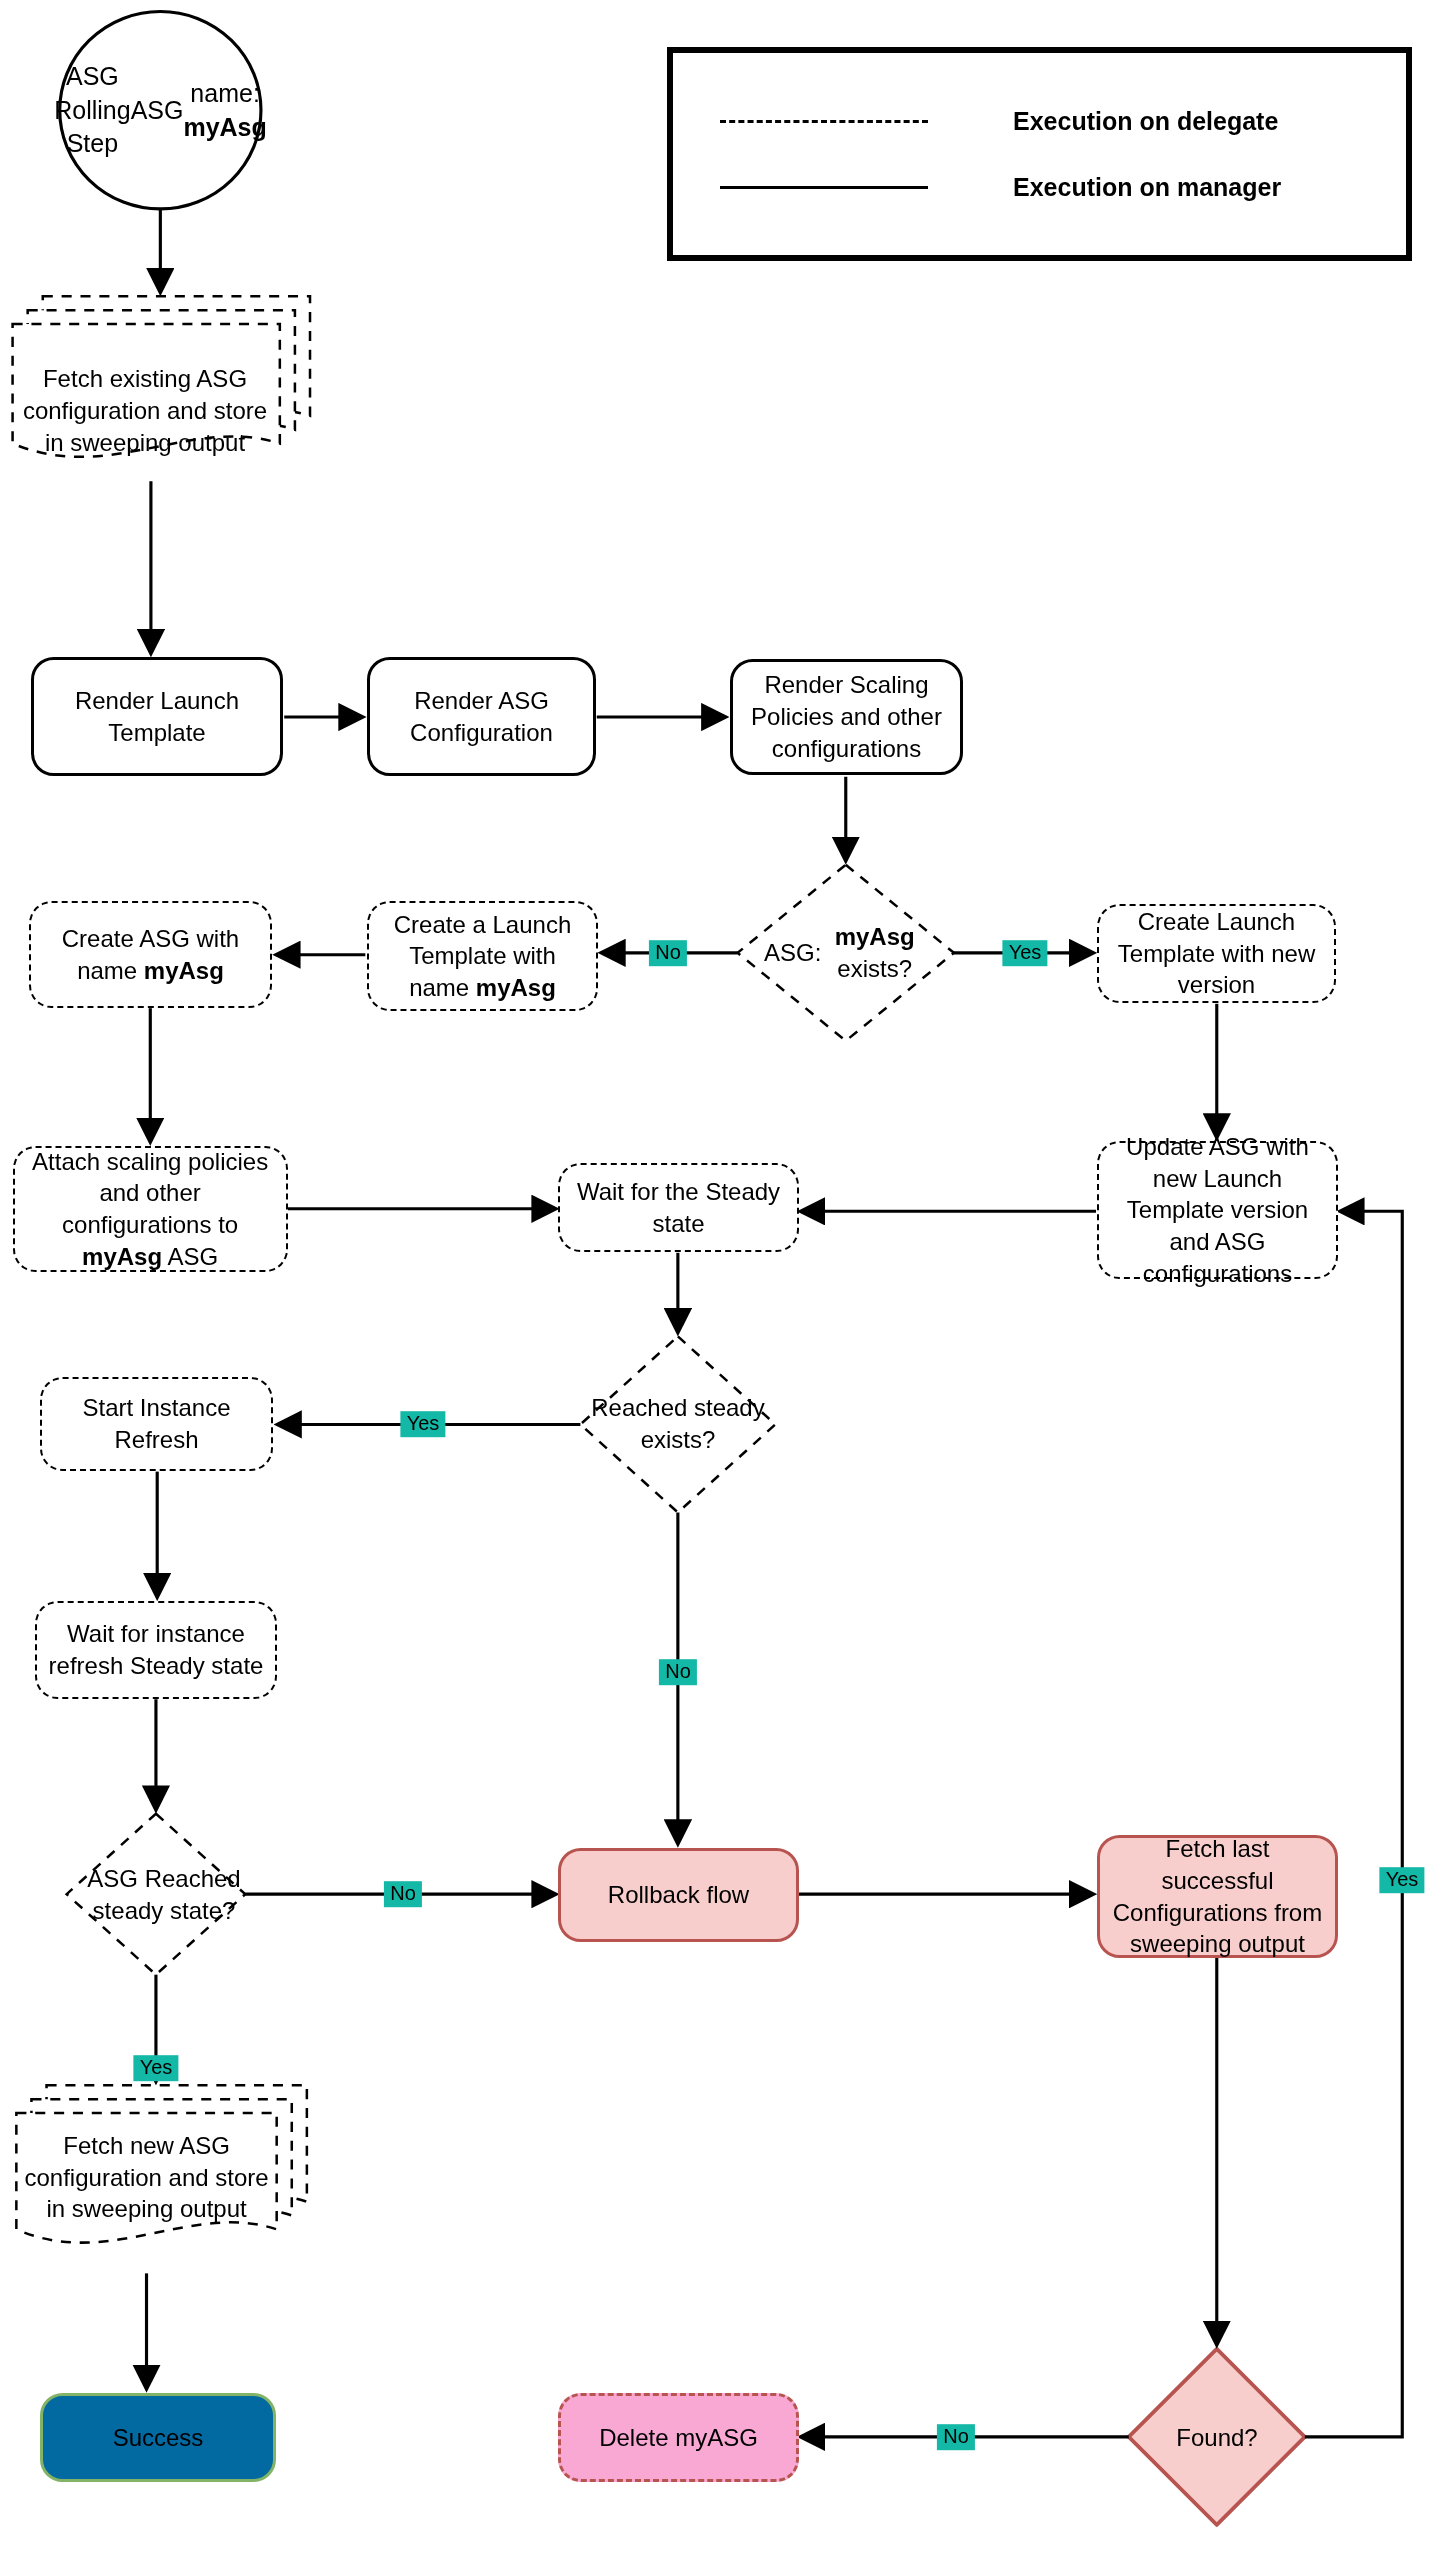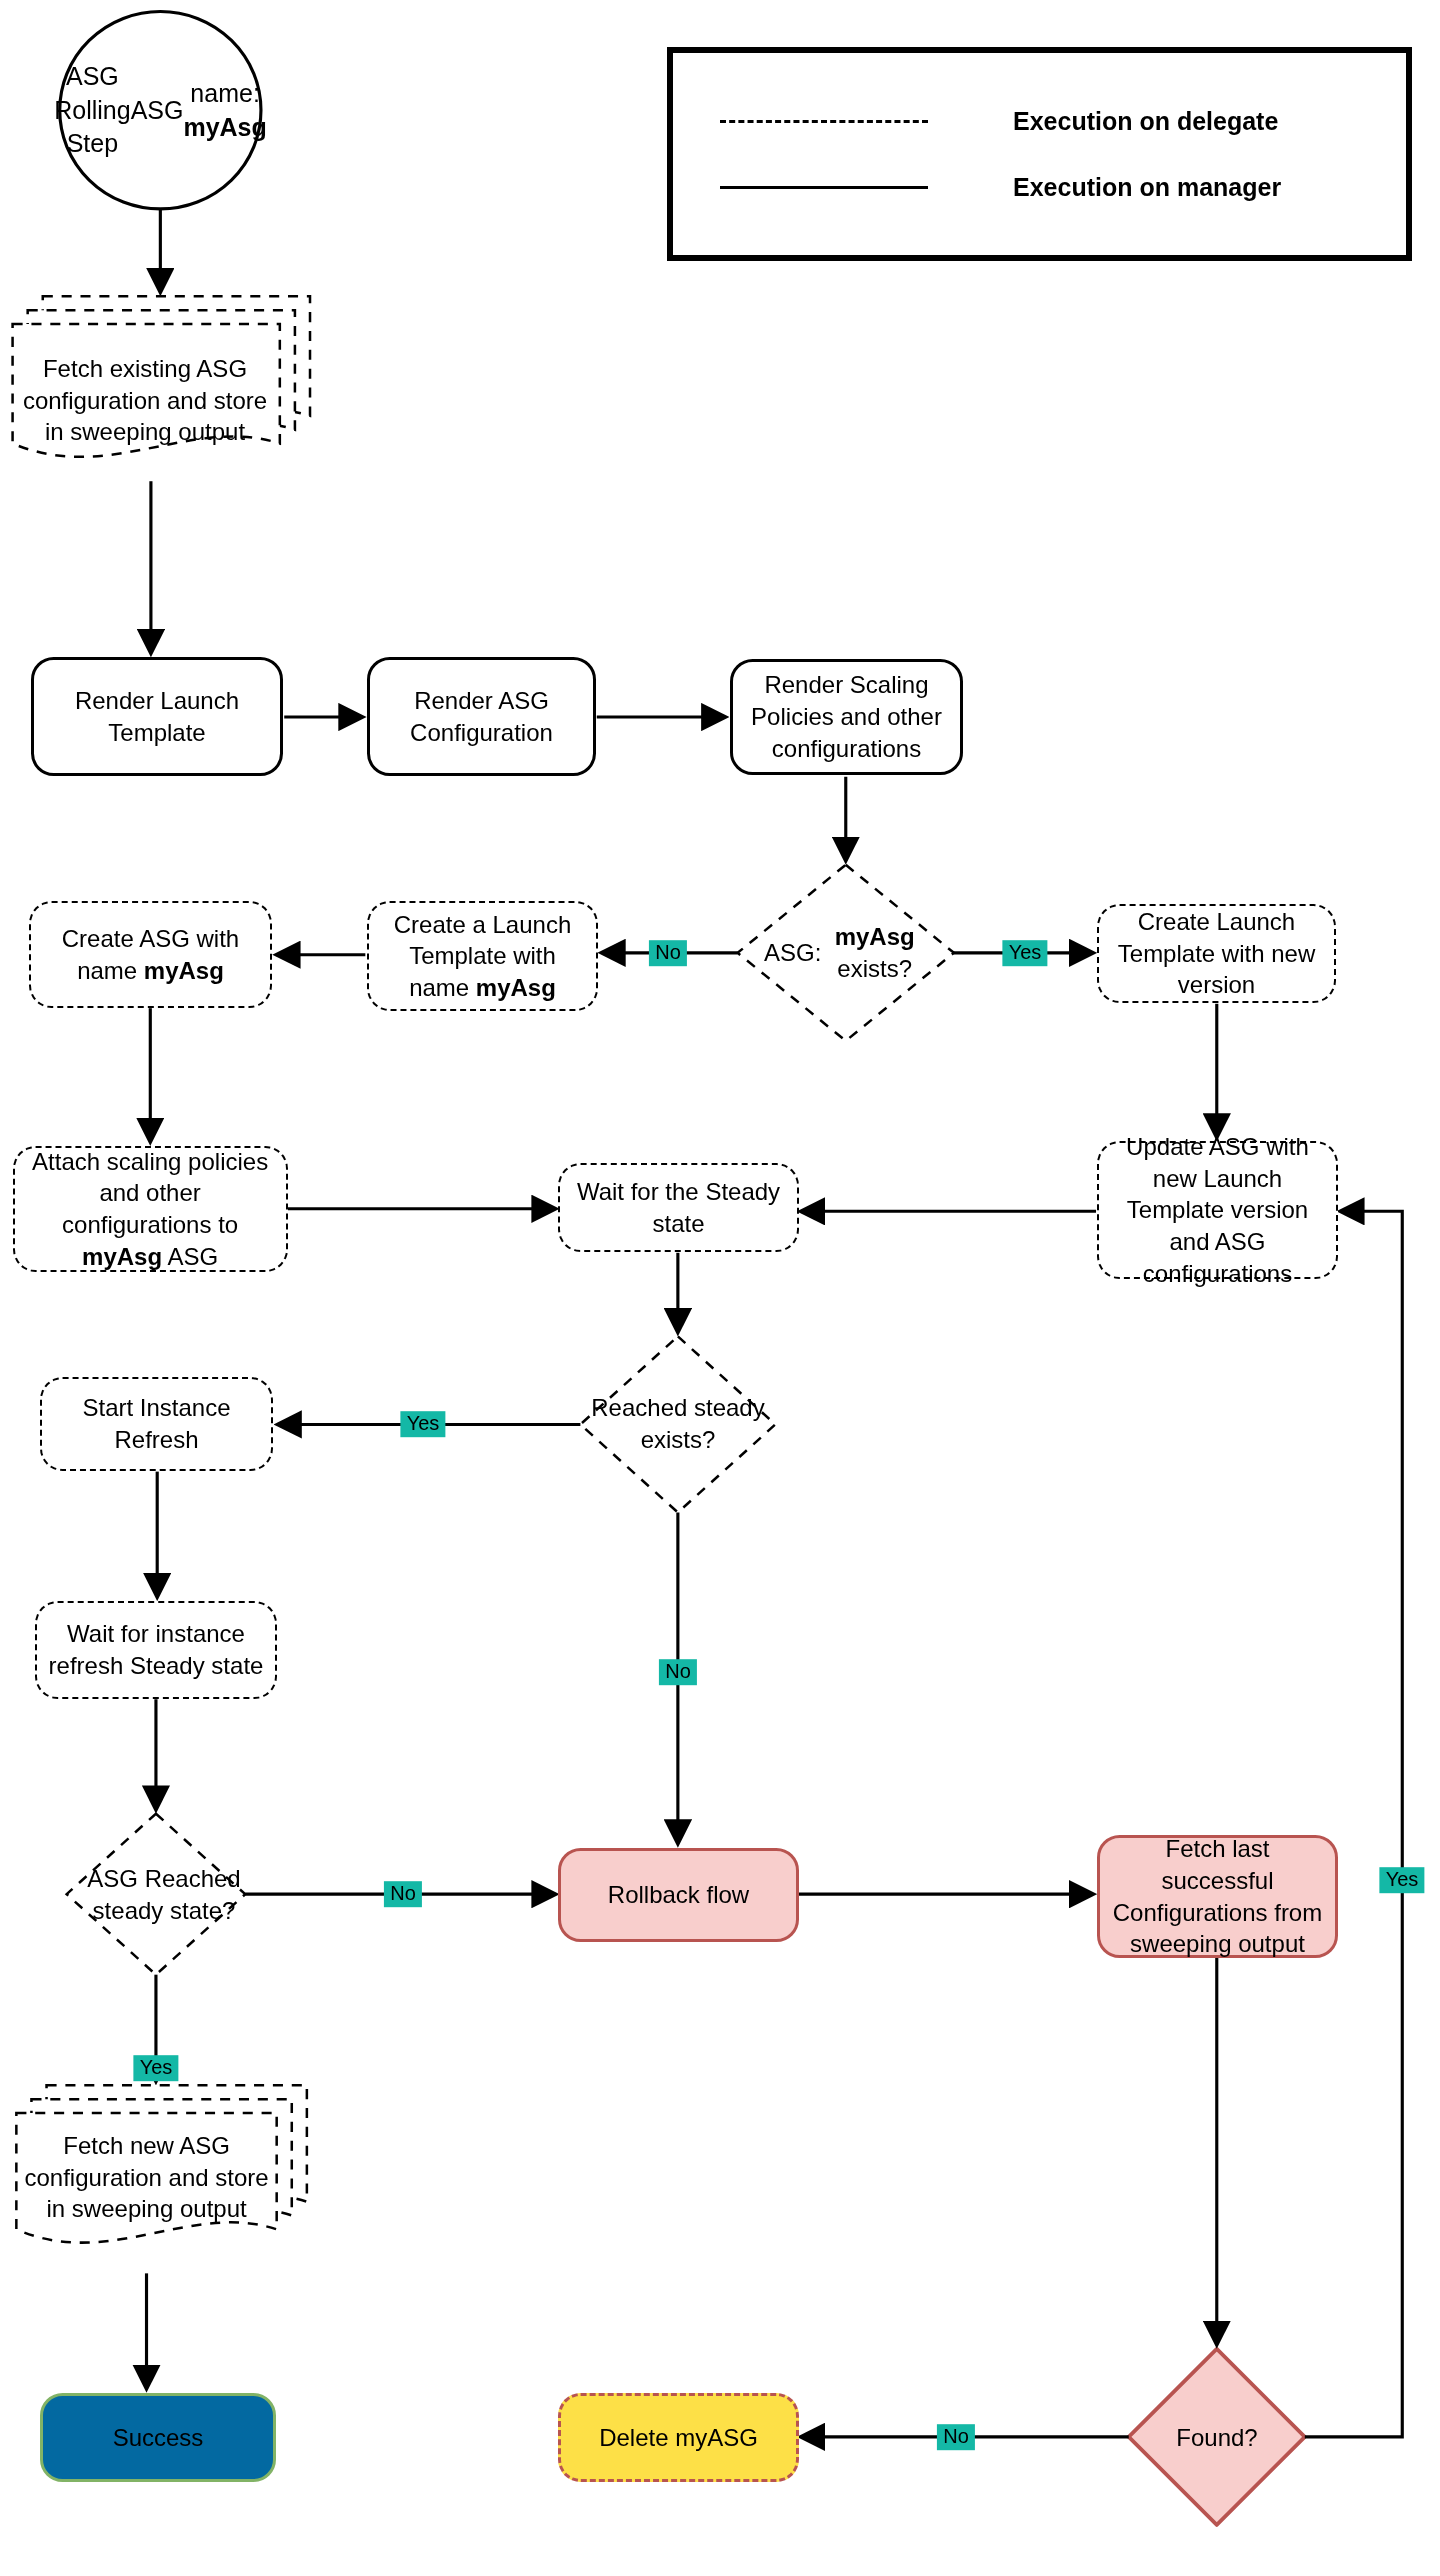--- a/index.html
+++ b/index.html
@@ -19,21 +19,21 @@
     display: flex; flex-direction: column;
     align-items: center; justify-content: center;
     text-align: center;
     font-size: 24px; line-height: 1.32;
     padding: 6.3px 11.3px;
     background: #ffffff;
   }
   .solid-box  { border: 3.1px solid #000; border-radius: 22.6px; }
   .dashed-box { border: 2.5px dashed #000; border-radius: 22.6px; }
   .red-box    { background: #f8cecc; border: 3.1px solid #b85450; border-radius: 22.6px; }
-  .red-dashed { background: #fde047; border: 3.1px dashed #b85450; border-radius: 22.6px; align-items: center; }
+  .red-dashed { background: #f9a8d4; border: 3.1px dashed #b85450; border-radius: 22.6px; align-items: center; }
   .green-box  { background: #0369a1; border: 3.1px solid #82b366; border-radius: 22.6px; }
 
   .overlay {
     position: absolute;
     display: flex; flex-direction: row;
     align-items: center; justify-content: center;
     text-align: center;
     font-size: 24px; line-height: 1.32;
     background: transparent;
     pointer-events: none;
@@ -136,21 +136,21 @@
     <div class="legend-label">Execution on manager</div>
   </div>
 </div>
 
 <div class="overlay circle-text" style="left:60px; top:38px; width:201px; height:145px;">
   <div>ASG Rolling Step</div>
   <div>ASG</div>
   <div><span>name: </span><b>myAsg</b></div>
 </div>
 
-<div class="overlay" style="left:19px; top:332px; width:252px; height:116px;align-items:flex-end;">
+<div class="overlay" style="left:19px; top:353px; width:252px; height:116px;">
   <div>Fetch existing ASG configuration and store in sweeping output</div>
 </div>
 
 <div class="node solid-box" style="left:31px; top:657px; width:252px; height:119px;">
   <div>Render Launch Template</div>
 </div>
 <div class="node solid-box" style="left:367px; top:657px; width:229px; height:119px;">
   <div>Render ASG Configuration</div>
 </div>
 <div class="node solid-box" style="left:730px; top:659px; width:233px; height:116px;">

